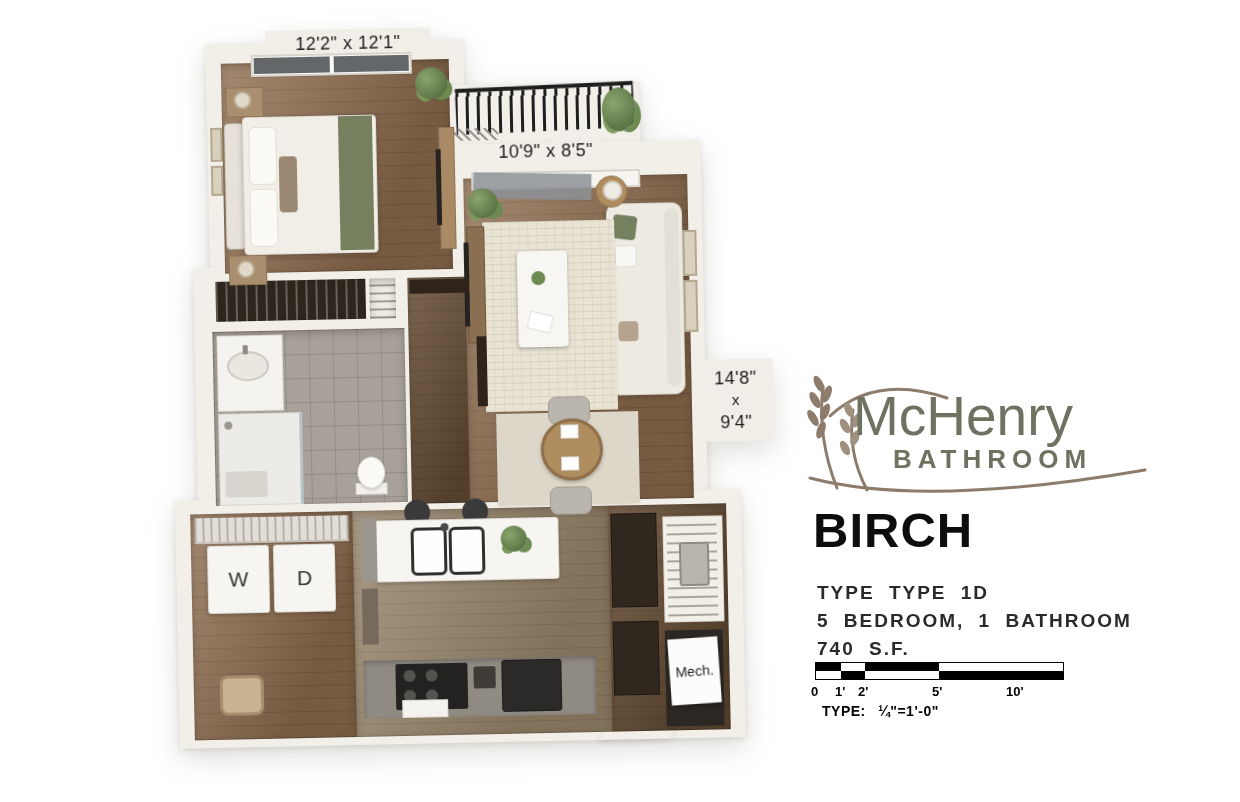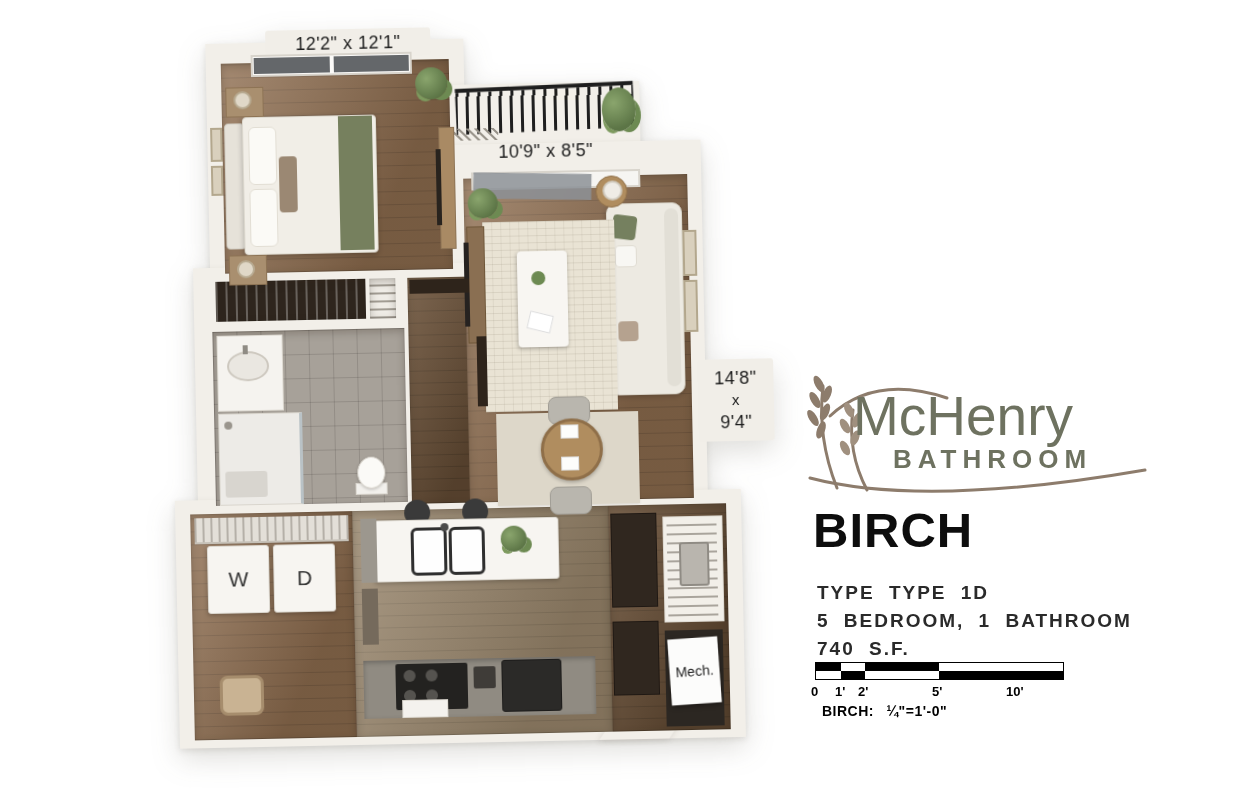--- a/index.html
+++ b/index.html
@@ -236,15 +236,15 @@
     <div class="sb-seg s30 wt"></div>
     <div class="sb-seg s50 bk"></div>
   </div>
 </div>
 <span class="tick" style="left:811px;">0</span>
 <span class="tick" style="left:835px;">1'</span>
 <span class="tick" style="left:858px;">2'</span>
 <span class="tick" style="left:932px;">5'</span>
 <span class="tick" style="left:1006px;">10'</span>
 <div id="scale-note">
-  <span>BIRCH:</span>
+  <span>TYPE:</span>
   <span style="margin-left:8px;">¼"=1'-0"</span>
 </div>
 
 </body></html>

